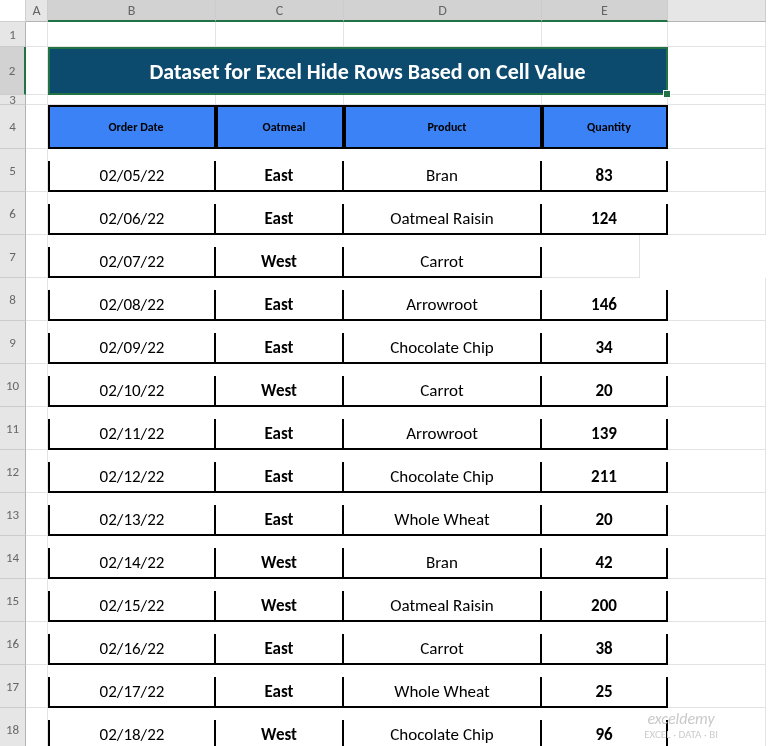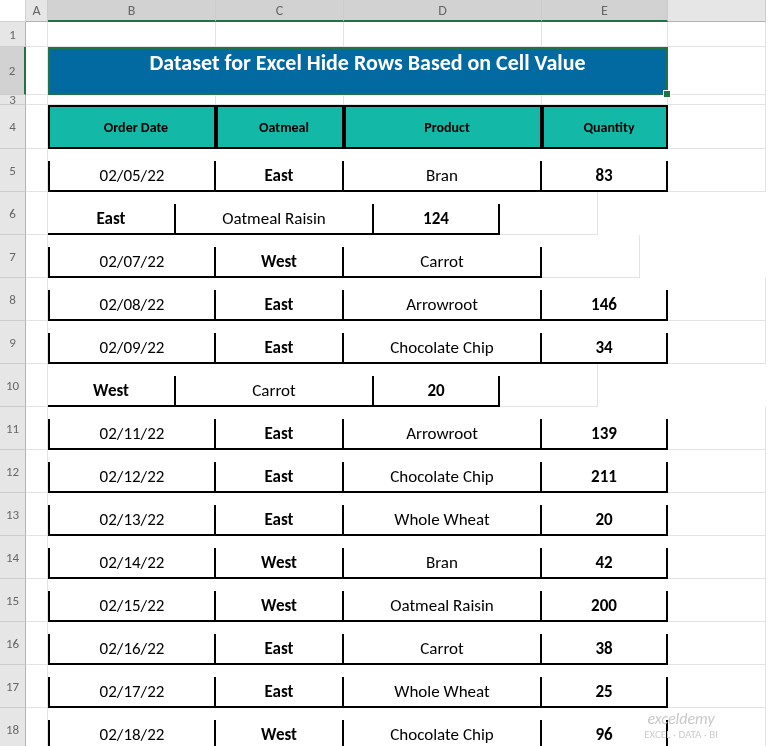--- a/index.html
+++ b/index.html
@@ -70,51 +70,51 @@
 
   .h-top { height: 25px; }
   .h-title { height: 48px; }
   .h-gap { height: 10px; }
   .h-hdr { height: 44px; }
   .h-row { height: 43px; }
 
   
   .title-cell {
     width: 620px; 
-    background: #0369a1;
+    background: #0c4a6e;
     color: #fff;
     font-weight: bold;
     font-size: 22px;
     display: flex;
-    align-items: flex-start;
+    align-items: center;
     justify-content: center;
     border: 2px solid #217346;
     position: relative;
     padding-left: 19px;
   }
   .selection-handle {
     position: absolute;
     right: -5px;
     bottom: -5px;
     width: 8px;
     height: 8px;
     background: #217346;
     border: 1px solid #fff;
   }
 
   
   .table-header {
-    background: #14b8a6;
+    background: #3b82f6;
     border: 2px solid #000;
     border-right: 2px solid #000;
     display: flex;
     align-items: center;
     justify-content: center;
     font-weight: bold;
-    font-size: 14px;
+    font-size: 12px;
     color: #000;
     padding-left: 8px;
   }
   .table-cell {
     border-right: 2px solid #000;
     border-bottom: 2px solid #000;
     display: flex;
     align-items: center;
     justify-content: center;
     font-size: 17px;
@@ -202,20 +202,21 @@
         <div class="cell w-a"></div>
         <div class="table-cell first-col w-b">02/05/22</div>
         <div class="table-cell w-c bold">East</div>
         <div class="table-cell w-d">Bran</div>
         <div class="table-cell w-e bold">83</div>
         <div class="cell w-f"></div>
       </div>
       <div class="body-row h-row">
         <div class="row-head">6</div>
         <div class="cell w-a"></div>
+        <div class="table-cell first-col w-b">02/06/22</div>
         <div class="table-cell w-c bold">East</div>
         <div class="table-cell w-d">Oatmeal Raisin</div>
         <div class="table-cell w-e bold">124</div>
         <div class="cell w-f"></div>
       </div>
       <div class="body-row h-row">
         <div class="row-head">7</div>
         <div class="cell w-a"></div>
         <div class="table-cell first-col w-b">02/07/22</div>
         <div class="table-cell w-c bold">West</div>
@@ -236,20 +237,21 @@
         <div class="cell w-a"></div>
         <div class="table-cell first-col w-b">02/09/22</div>
         <div class="table-cell w-c bold">East</div>
         <div class="table-cell w-d">Chocolate Chip</div>
         <div class="table-cell w-e bold">34</div>
         <div class="cell w-f"></div>
       </div>
       <div class="body-row h-row">
         <div class="row-head">10</div>
         <div class="cell w-a"></div>
+        <div class="table-cell first-col w-b">02/10/22</div>
         <div class="table-cell w-c bold">West</div>
         <div class="table-cell w-d">Carrot</div>
         <div class="table-cell w-e bold">20</div>
         <div class="cell w-f"></div>
       </div>
       <div class="body-row h-row">
         <div class="row-head">11</div>
         <div class="cell w-a"></div>
         <div class="table-cell first-col w-b">02/11/22</div>
         <div class="table-cell w-c bold">East</div>

